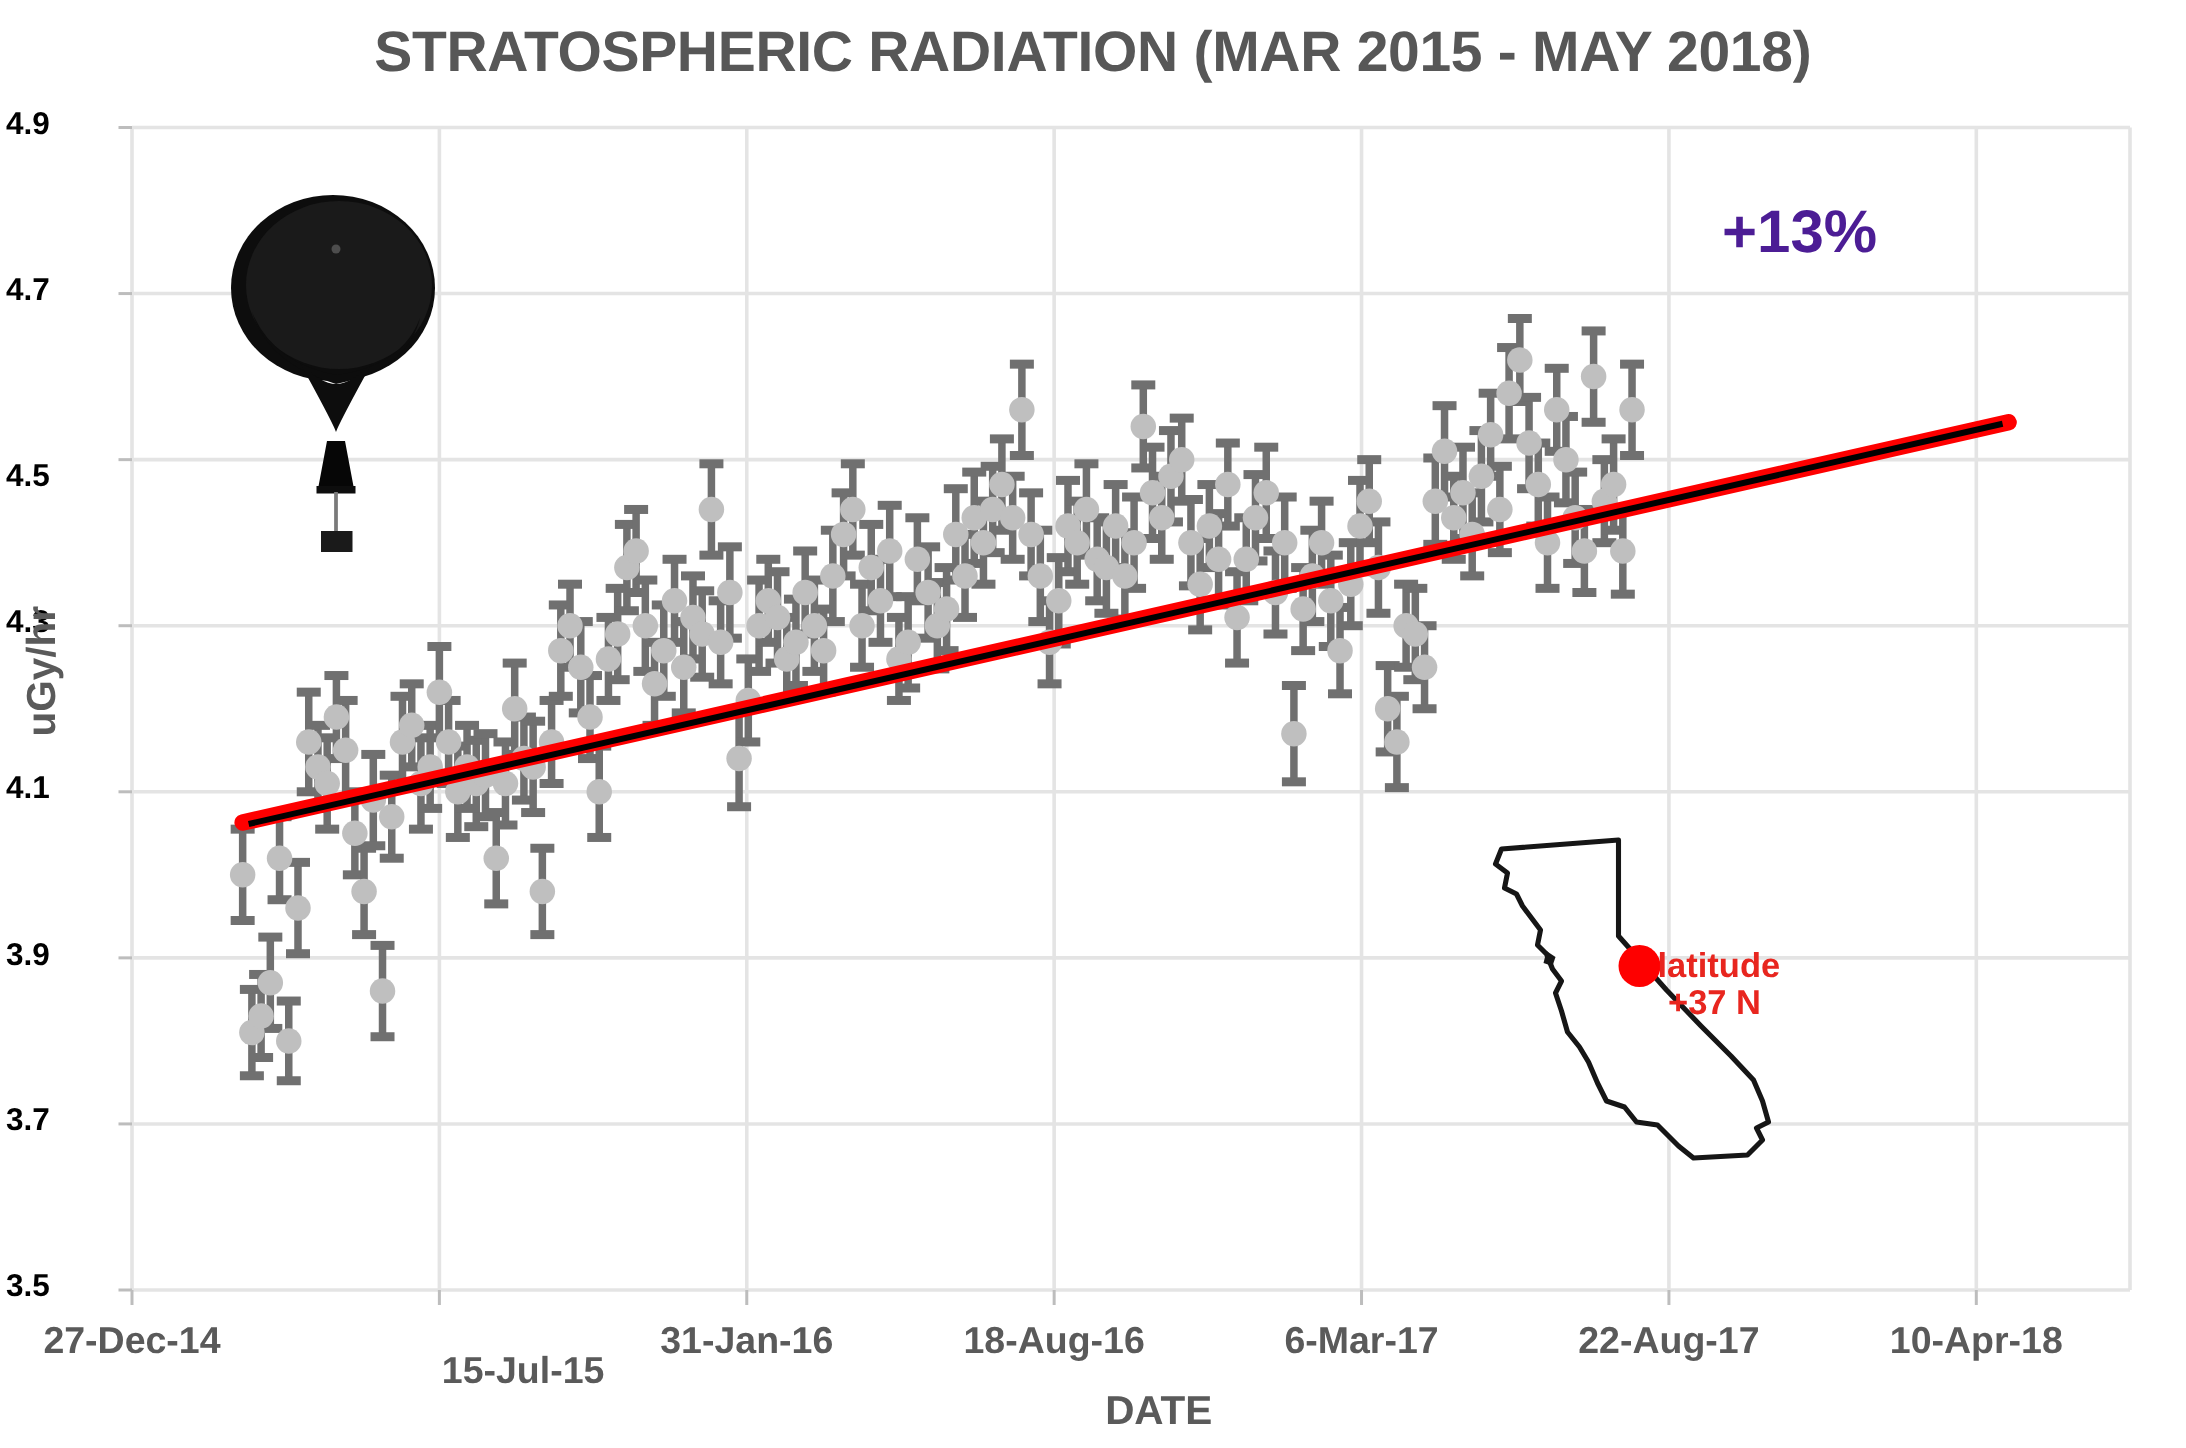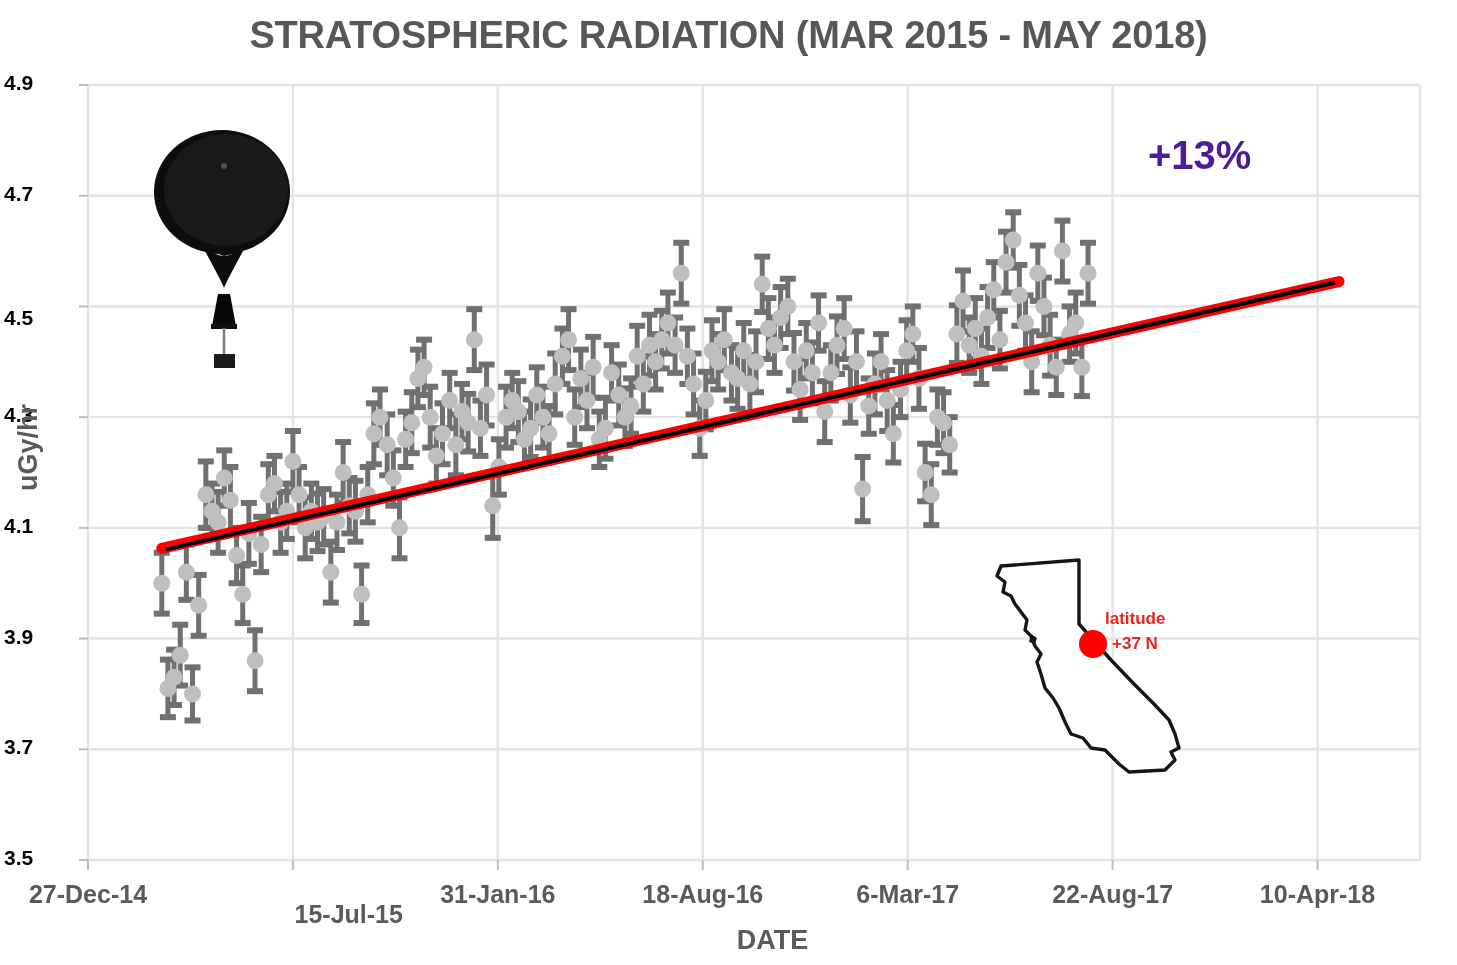--- a/index.html
+++ b/index.html
@@ -91,24 +91,25 @@
     left: 148px;
     top: 116px;
   }
   #map-inset {
     position: absolute;
     left: 985px;
     top: 552px;
   }
   .map-label {
     position: absolute;
-    font-size: 17px;
+    font-size: 23px;
     font-weight: bold;
     color: #e8261f;
     white-space: nowrap;
+    margin-top: 21px;
   }
 </style>
 </head>
 <body>
 
 <div id="chart-root">
 
   <div id="chart-title">STRATOSPHERIC RADIATION (MAR 2015 - MAY 2018)</div>
 
   <svg id="plot-svg" width="1457" height="965">

